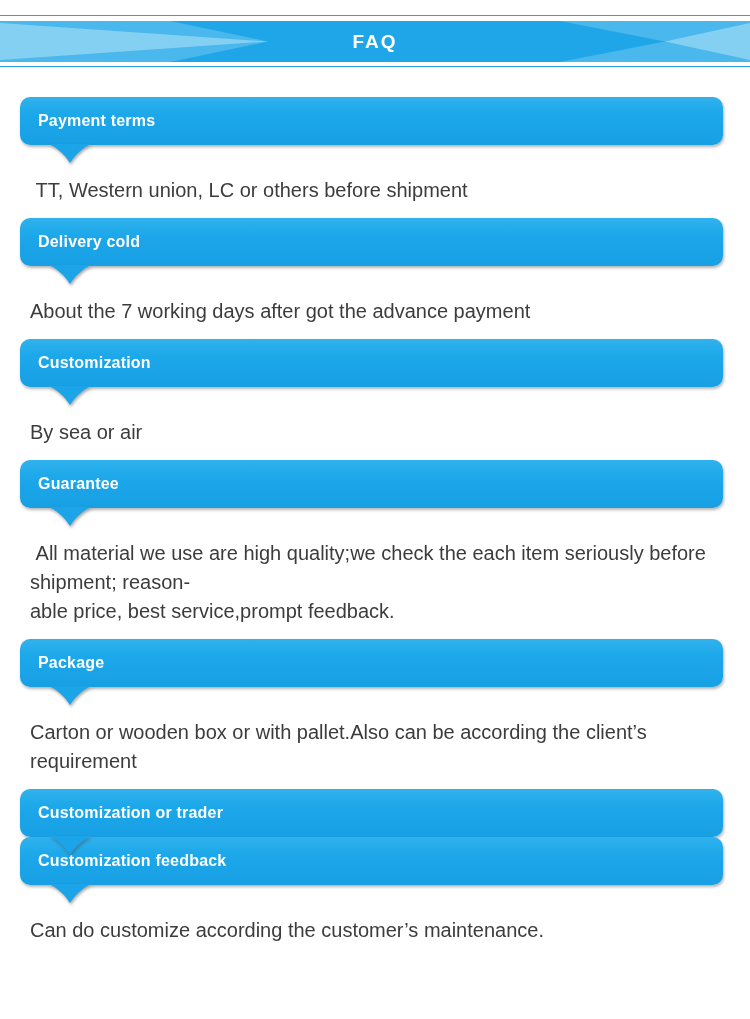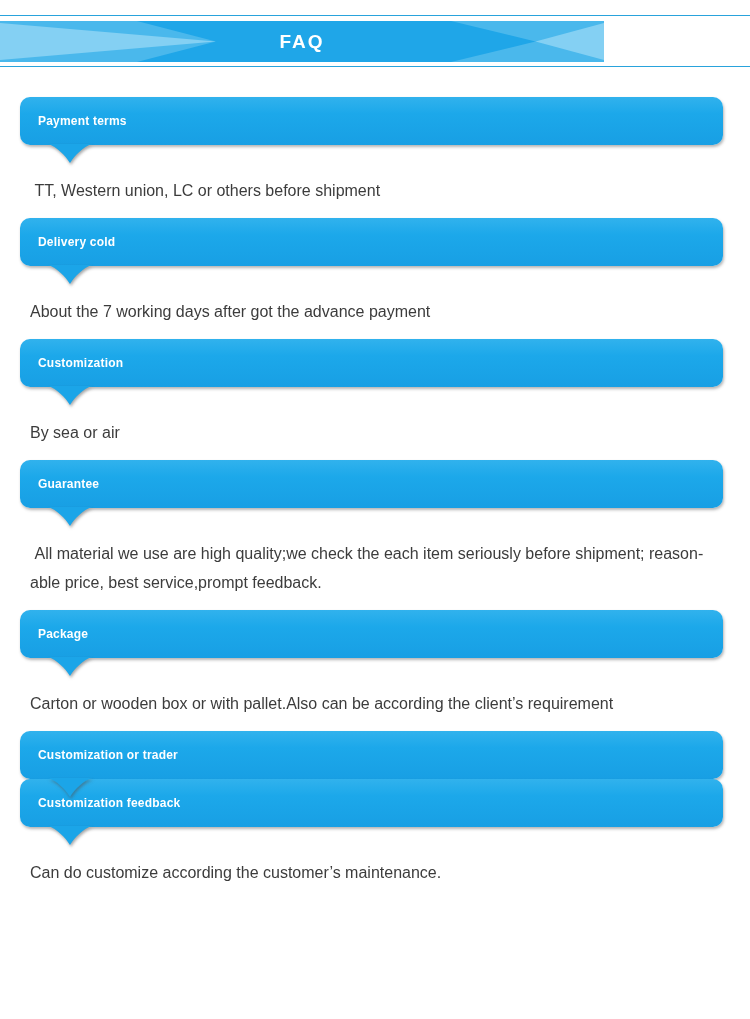--- a/index.html
+++ b/index.html
@@ -16,21 +16,21 @@
   }
   
   .hr-line {
     height: 1px;
     background: #29a3dc;
     width: 100%;
   }
   .hr-line.top { margin-top: 15px; }
   .banner {
     position: relative;
-    width: 604px;
+    width: 750px;
     height: 41px;
     margin: 5px 0 4px 0;
     background: #701a75;
   }
   .banner svg {
     position: absolute;
     inset: 0;
     width: 100%;
     height: 100%;
     display: block;
@@ -58,21 +58,21 @@
     height: 48px;
     border-radius: 10px;
     background: linear-gradient(180deg, #31b2ed 0%, #1ca8ea 35%, #189fe4 100%);
     box-shadow: 1px 2px 3px rgba(90,90,90,0.45);
   }
   .q-label {
     display: block;
     padding-left: 18px;
     line-height: 48px;
     color: #ffffff;
-    font-size: 12px;
+    font-size: 16px;
     font-weight: bold;
     letter-spacing: 0.2px;
     white-space: nowrap;
     overflow: hidden;
   }
   .tail {
     position: absolute;
     left: 27px;
     top: 47px;
     width: 46px;
@@ -80,21 +80,21 @@
     overflow: visible;
     z-index: 1;
   }
   .tail path {
     fill: #1ba5e8;
     filter: drop-shadow(1.5px 2px 1.5px rgba(80,80,80,0.5));
   }
   .answer {
     margin: 31px 24px 13px 30px;
     color: #3c3c3c;
-    font-size: 16px;
+    font-size: 20px;
     line-height: 29px;
     white-space: pre-wrap;
   }
 </style>
 </head>
 <body>
 
 <div class="hr-line top"></div>
 <div class="banner">
   <svg viewBox="0 0 750 41" preserveAspectRatio="none">

